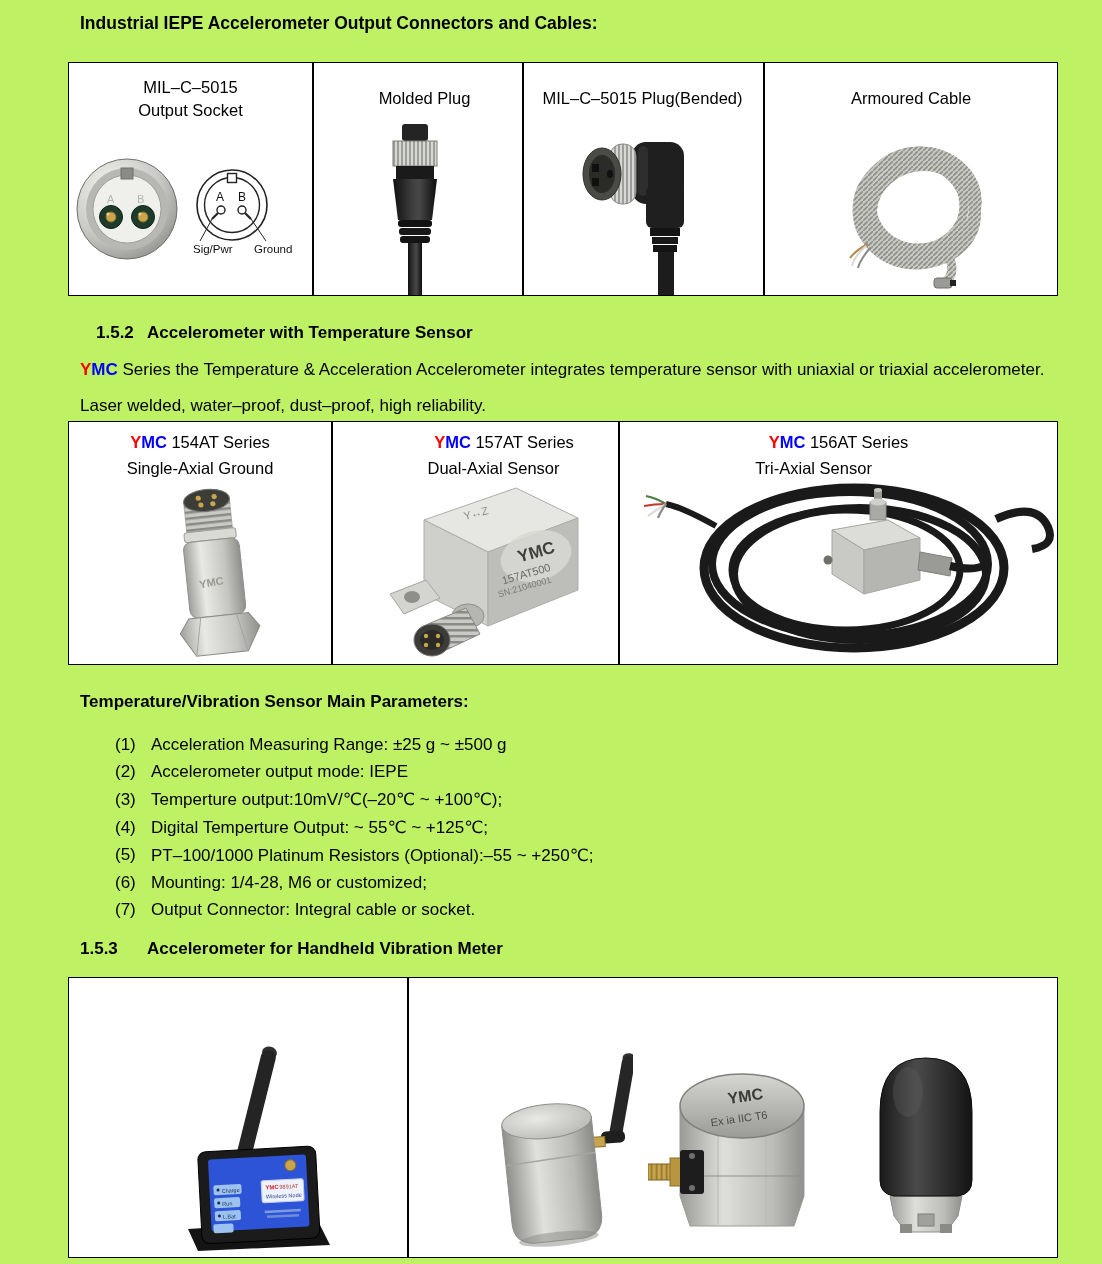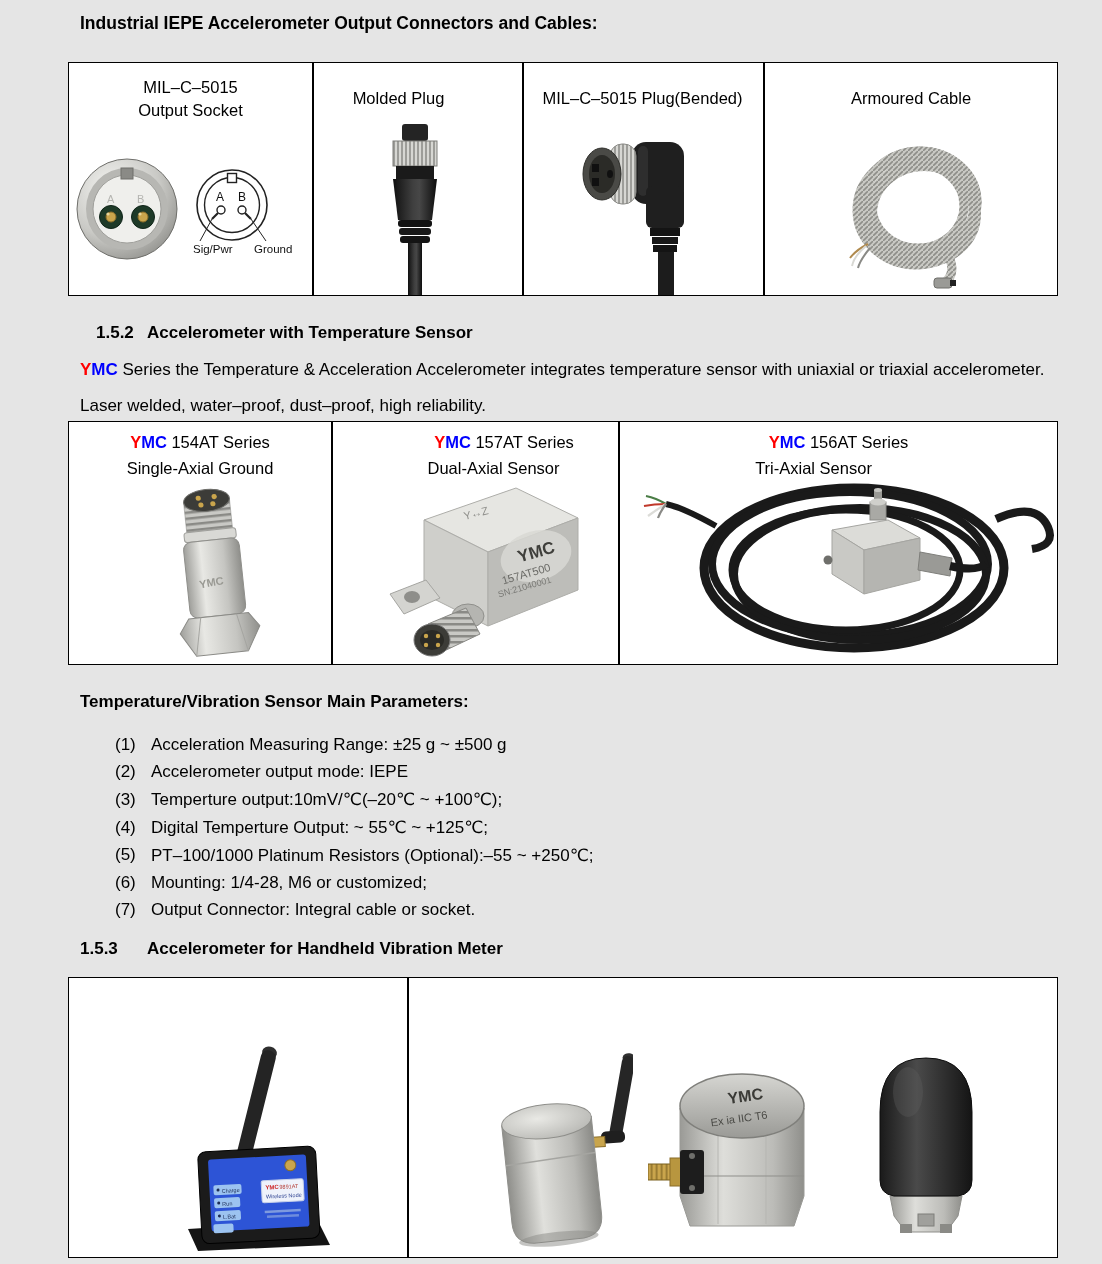--- a/index.html
+++ b/index.html
@@ -1,16 +1,16 @@
 <!DOCTYPE html>
 <html><head>
 <meta charset="utf-8">
 <style>
   html,body{margin:0;padding:0;background:#fff;}
-  .page{position:relative;width:1102px;height:1264px;background:#e5e5e5;
+  .page{position:relative;width:1102px;height:1264px;background:#bef264;
         font-family:"Liberation Sans","DejaVu Sans",sans-serif;color:#000;overflow:hidden;}
   .doc-title{position:absolute;left:80px;top:13px;font-size:17.5px;font-weight:bold;}
   .tbl{position:absolute;border:1.6px solid #000;box-sizing:border-box;background:#fff;}
   .vl{position:absolute;top:0;bottom:0;width:1.6px;background:#000;}
   .th{position:absolute;text-align:center;font-size:16.5px;line-height:23px;white-space:pre-line;}
   .sec-num{position:absolute;font-size:17px;font-weight:bold;}
   .sec-head{position:absolute;font-size:17px;font-weight:bold;}
   .para{position:absolute;font-size:17px;line-height:36px;}
   .brand-y{color:#ff0000;font-weight:bold;}
   .brand-mc{color:#0000ff;font-weight:bold;}
@@ -28,21 +28,21 @@
 <div class="page">
 
   <div class="doc-title">Industrial IEPE Accelerometer Output Connectors and Cables:</div>
 
   <div class="tbl" style="left:68px;top:62px;width:990px;height:234px;">
     <div class="vl" style="left:243px;"></div>
     <div class="vl" style="left:453px;"></div>
     <div class="vl" style="left:694px;"></div>
     <div class="th" style="left:0;width:243px;top:13px;">MIL–C–5015
 Output Socket</div>
-    <div class="th" style="left:233px;width:193px;top:24px;">Molded Plug</div>
+    <div class="th" style="left:259px;width:193px;top:24px;">Molded Plug</div>
     <div class="th" style="left:453px;width:241px;top:24px;">MIL–C–5015 Plug(Bended)</div>
     <div class="th" style="left:694px;width:296px;top:24px;">Armoured Cable</div>
   </div>
 
   <svg style="left:74px;top:155px;" width="106" height="106" viewBox="0 0 106 106">
     <defs>
       <radialGradient id="sockring" cx="35%" cy="30%" r="80%">
         <stop offset="0" stop-color="#f5f5f2"></stop>
           <stop offset="0.6" stop-color="#c9c9c5"></stop>
           <stop offset="1" stop-color="#8f8f8b"></stop>

